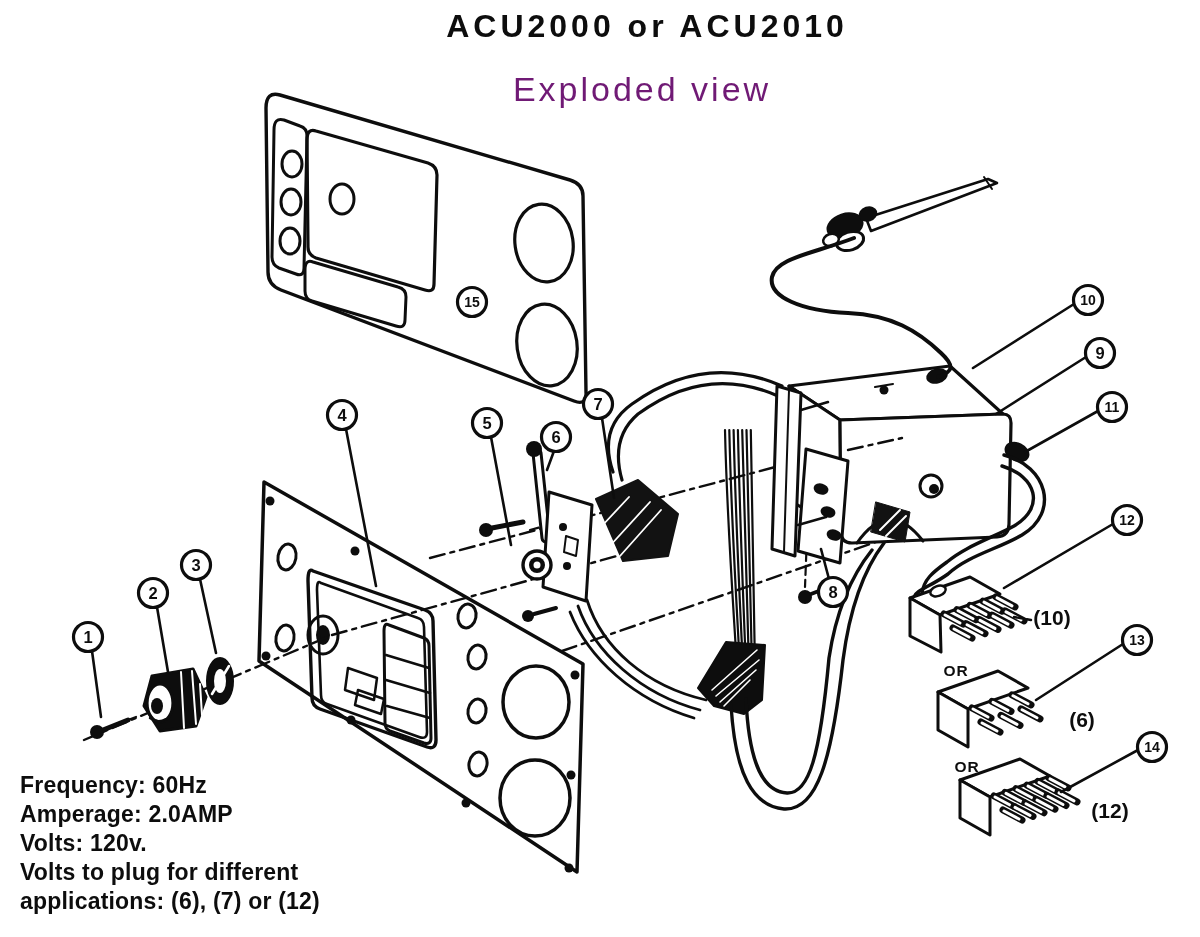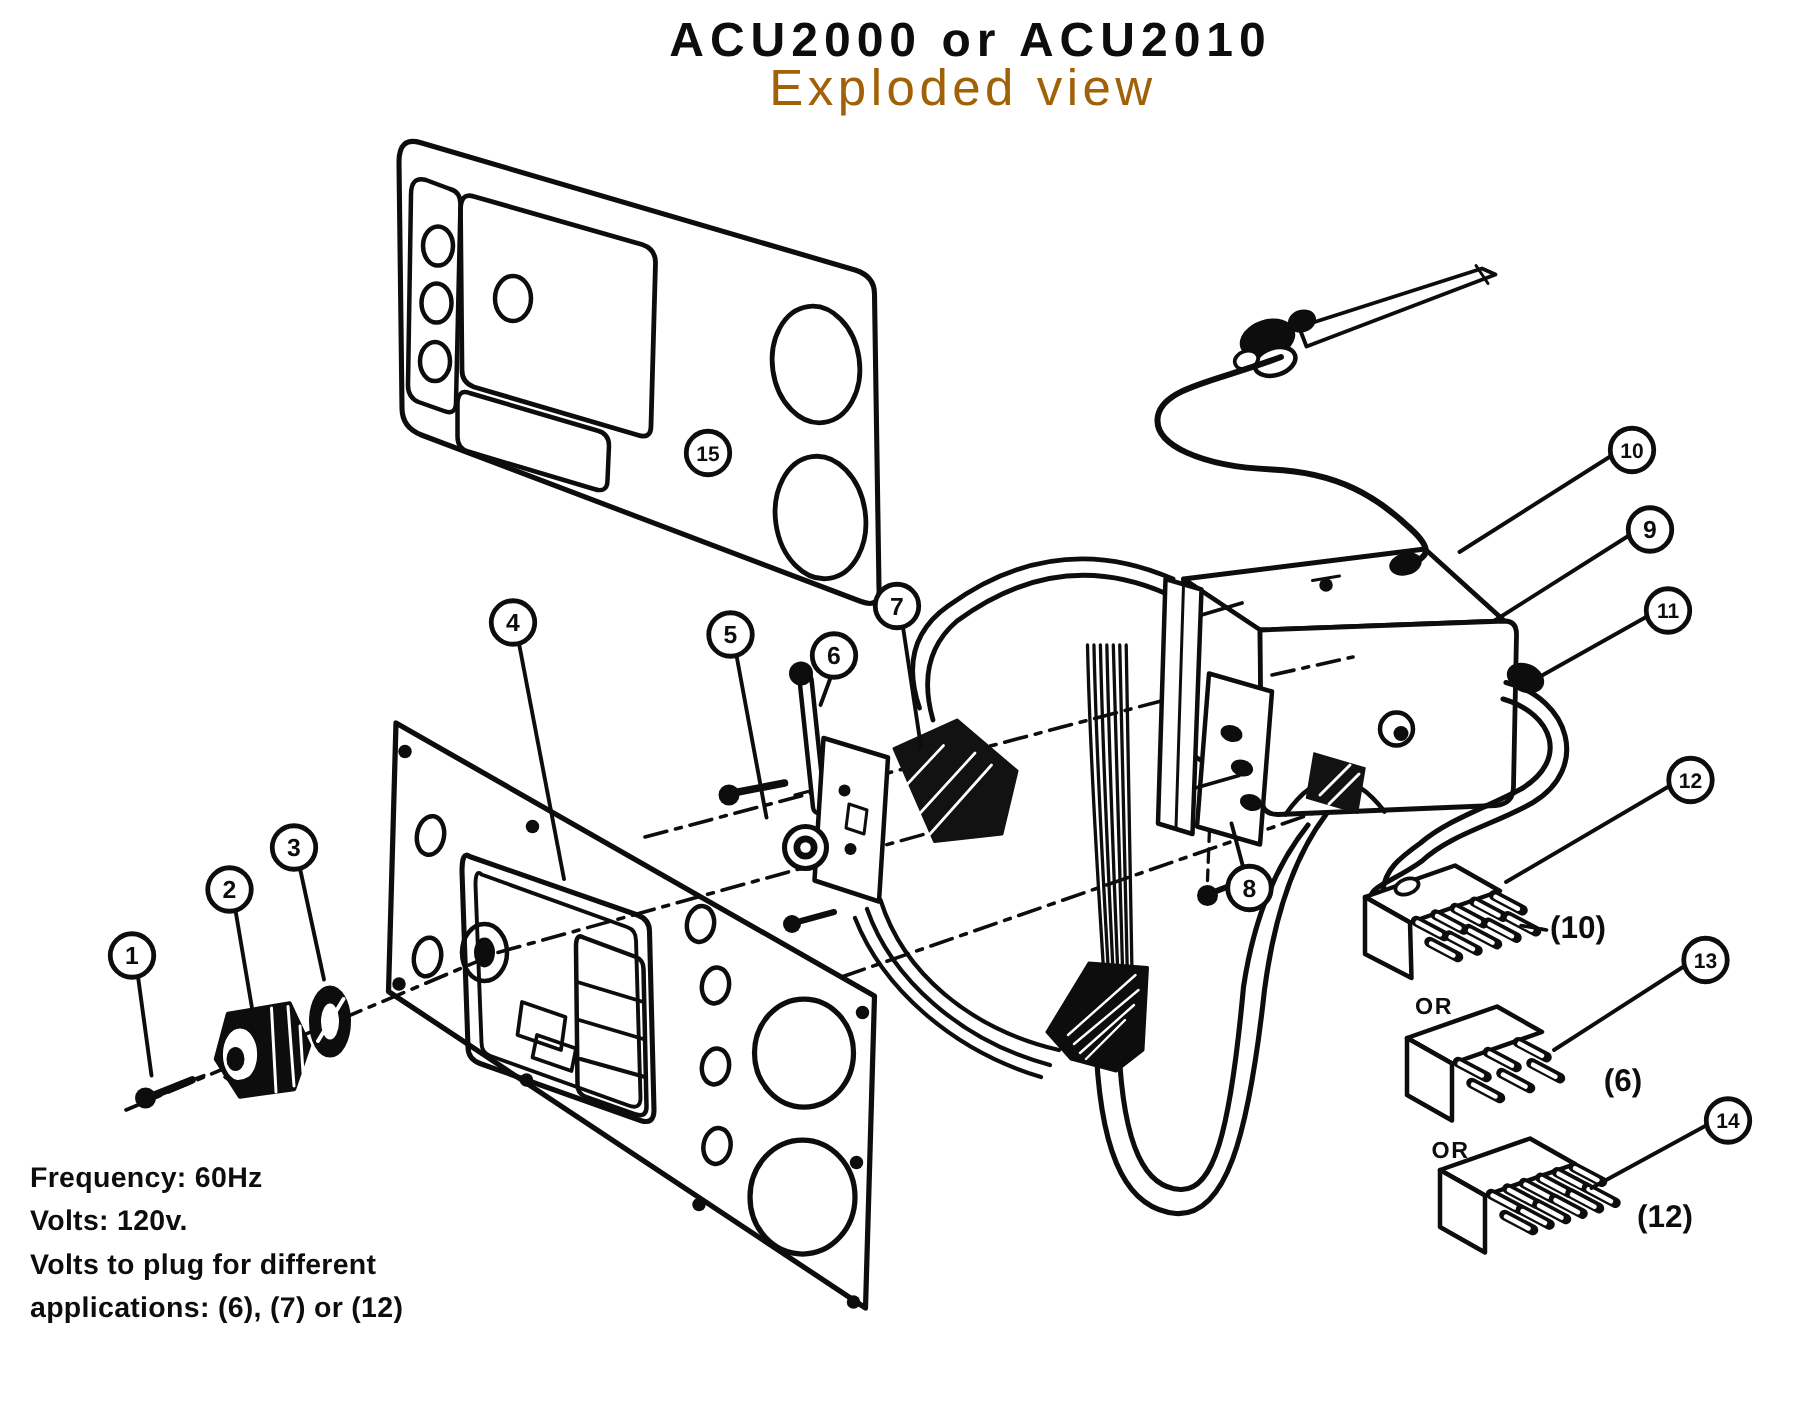--- a/index.html
+++ b/index.html
@@ -1,23 +1,23 @@
 <!DOCTYPE html>
 <html><head>
 <meta charset="utf-8">
 <title>ACU2000 or ACU2010 Exploded view</title>
 <style>
   html,body{margin:0;padding:0;background:#fff;}
   .page{position:relative;width:1200px;height:937px;background:#fff;overflow:hidden;
         font-family:"Liberation Sans",sans-serif;color:#0d0d0d;}
   .title{position:absolute;top:8px;left:647px;transform:translateX(-50%);
          font-size:32px;font-weight:700;letter-spacing:4px;white-space:nowrap;}
-  .subtitle{position:absolute;top:40px;left:642px;transform:translateX(-50%);
-         font-size:34px;font-weight:400;letter-spacing:3px;white-space:nowrap;color:#a16207;}
-  .specs{position:absolute;left:20px;top:771px;font-size:19px;font-weight:700;
+  .subtitle{position:absolute;top:70px;left:642px;transform:translateX(-50%);
+         font-size:34px;font-weight:400;letter-spacing:3px;white-space:nowrap;color:#701a75;}
+  .specs{position:absolute;left:20px;top:771px;font-size:23px;font-weight:700;
          line-height:29px;letter-spacing:0.2px;}
   svg#art{position:absolute;left:0;top:0;font-family:"Liberation Sans",sans-serif;}
   svg#art text{font-family:"Liberation Sans",sans-serif;}
 </style>
 </head>
 <body>
 
 <div class="page">
 
   <div class="title">ACU2000 or ACU2010</div>
@@ -363,17 +363,18 @@
         </g>
         <g>
           <circle cx="472" cy="302" r="14.5" fill="#fff" stroke="#0d0d0d" stroke-width="3.2"></circle>
           <text x="472" y="302" dy="0.36em" text-anchor="middle" font-size="14" font-weight="700" fill="#0d0d0d">15</text>
         </g>
       </g>
   </svg>
 
   <div class="specs">
     <div>Frequency: 60Hz</div>
+    <div>Amperage: 2.0AMP</div>
     <div>Volts: 120v.</div>
     <div>Volts to plug for different</div>
     <div>applications: (6), (7) or (12)</div>
   </div>
 </div>
 
 </body></html>

